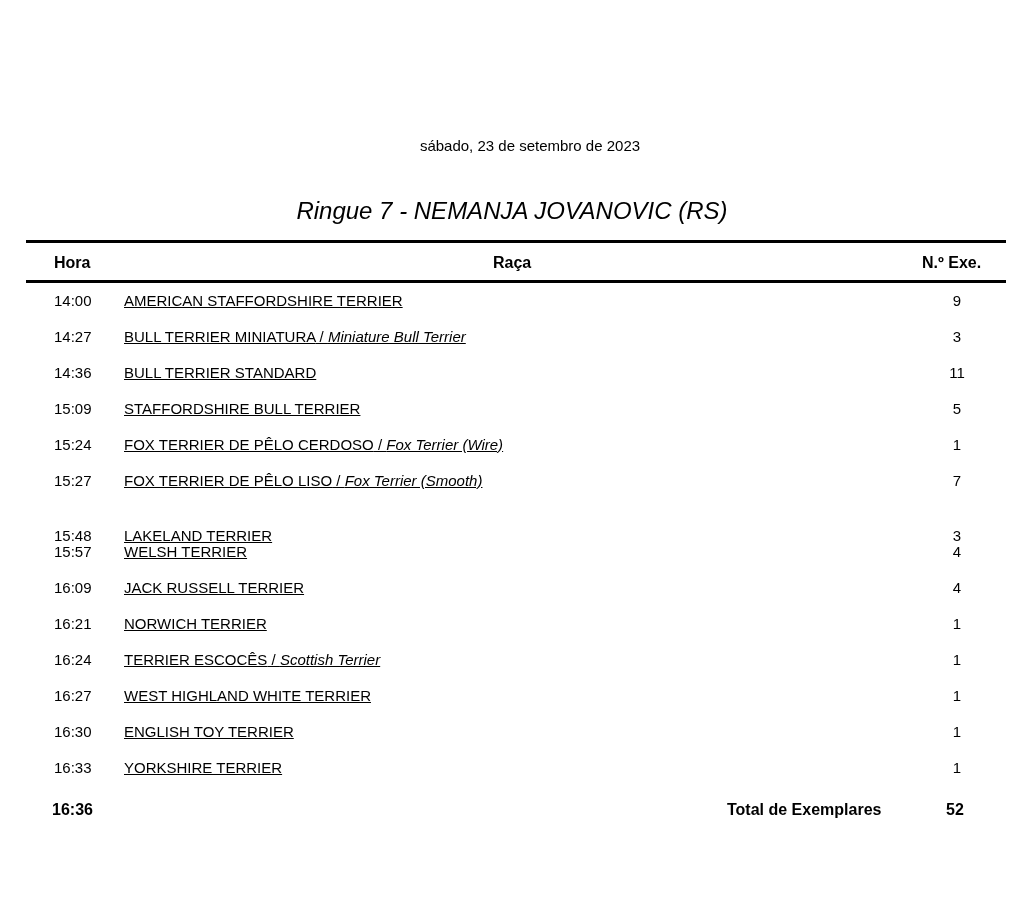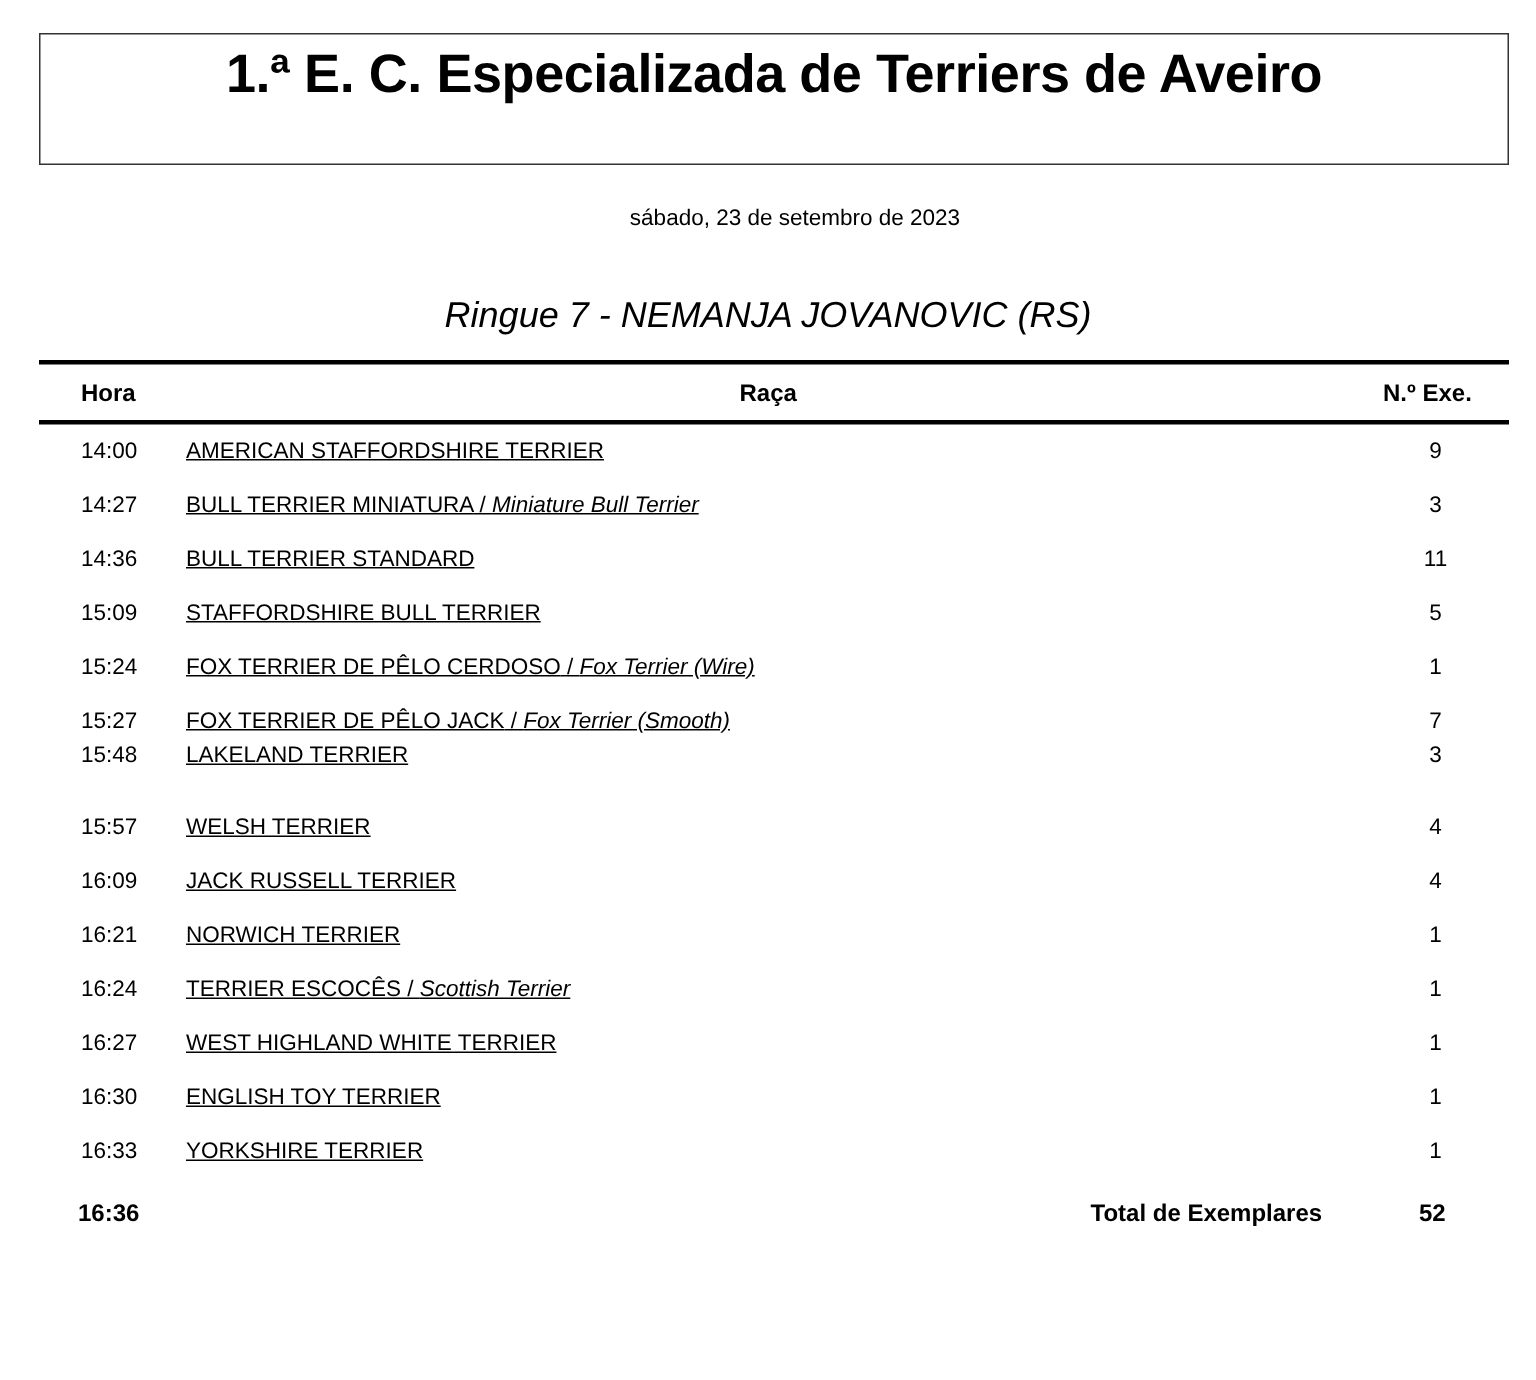--- a/index.html
+++ b/index.html
@@ -47,23 +47,20 @@
     .row .breed i { font-style: italic; }
     .row .count { position: absolute; left: 930px; width: 54px; text-align: center; top: 0; }
     .total {
       position: absolute; top: 801px; font-size: 16px; font-weight: bold;
     }
   </style>
 </head>
 <body>
 
 <div class="page">
-  <div class="title-box">
-    <div class="title">1.ª E. C. Especializada de Terriers de Aveiro</div>
-  </div>
   <div class="date">sábado, 23 de setembro de 2023</div>
   <div class="ring">Ringue 7 - NEMANJA JOVANOVIC (RS)</div>
 
   <div class="hline" style="top:240px"></div>
   <div class="hdr" style="left:54px">Hora</div>
   <div class="hdr" style="left:493px">Raça</div>
   <div class="hdr" style="left:922px">N.º Exe.</div>
   <div class="hline" style="top:280px"></div>
 
   <div id="rows">
@@ -87,24 +84,24 @@
         <span class="breed"><span>STAFFORDSHIRE BULL TERRIER</span></span>
         <span class="count">5</span>
       </div>
       <div class="row" style="top: 435.6px;">
         <span class="time">15:24</span>
         <span class="breed"><span>FOX TERRIER DE PÊLO CERDOSO</span><span> / </span><i>Fox Terrier (Wire)</i></span>
         <span class="count">1</span>
       </div>
       <div class="row" style="top: 471.5px;">
         <span class="time">15:27</span>
-        <span class="breed"><span>FOX TERRIER DE PÊLO JACK</span><span> / </span><i>Fox Terrier (Smooth)</i></span>
+        <span class="breed"><span>FOX TERRIER DE PÊLO LISO</span><span> / </span><i>Fox Terrier (Smooth)</i></span>
         <span class="count">7</span>
       </div>
-      <div class="row" style="top: 495px;">
+      <div class="row" style="top: 527px;">
         <span class="time">15:48</span>
         <span class="breed"><span>LAKELAND TERRIER</span></span>
         <span class="count">3</span>
       </div>
       <div class="row" style="top: 543.3px;">
         <span class="time">15:57</span>
         <span class="breed"><span>WELSH TERRIER</span></span>
         <span class="count">4</span>
       </div>
       <div class="row" style="top: 579.2px; padding-left: 16px;">

